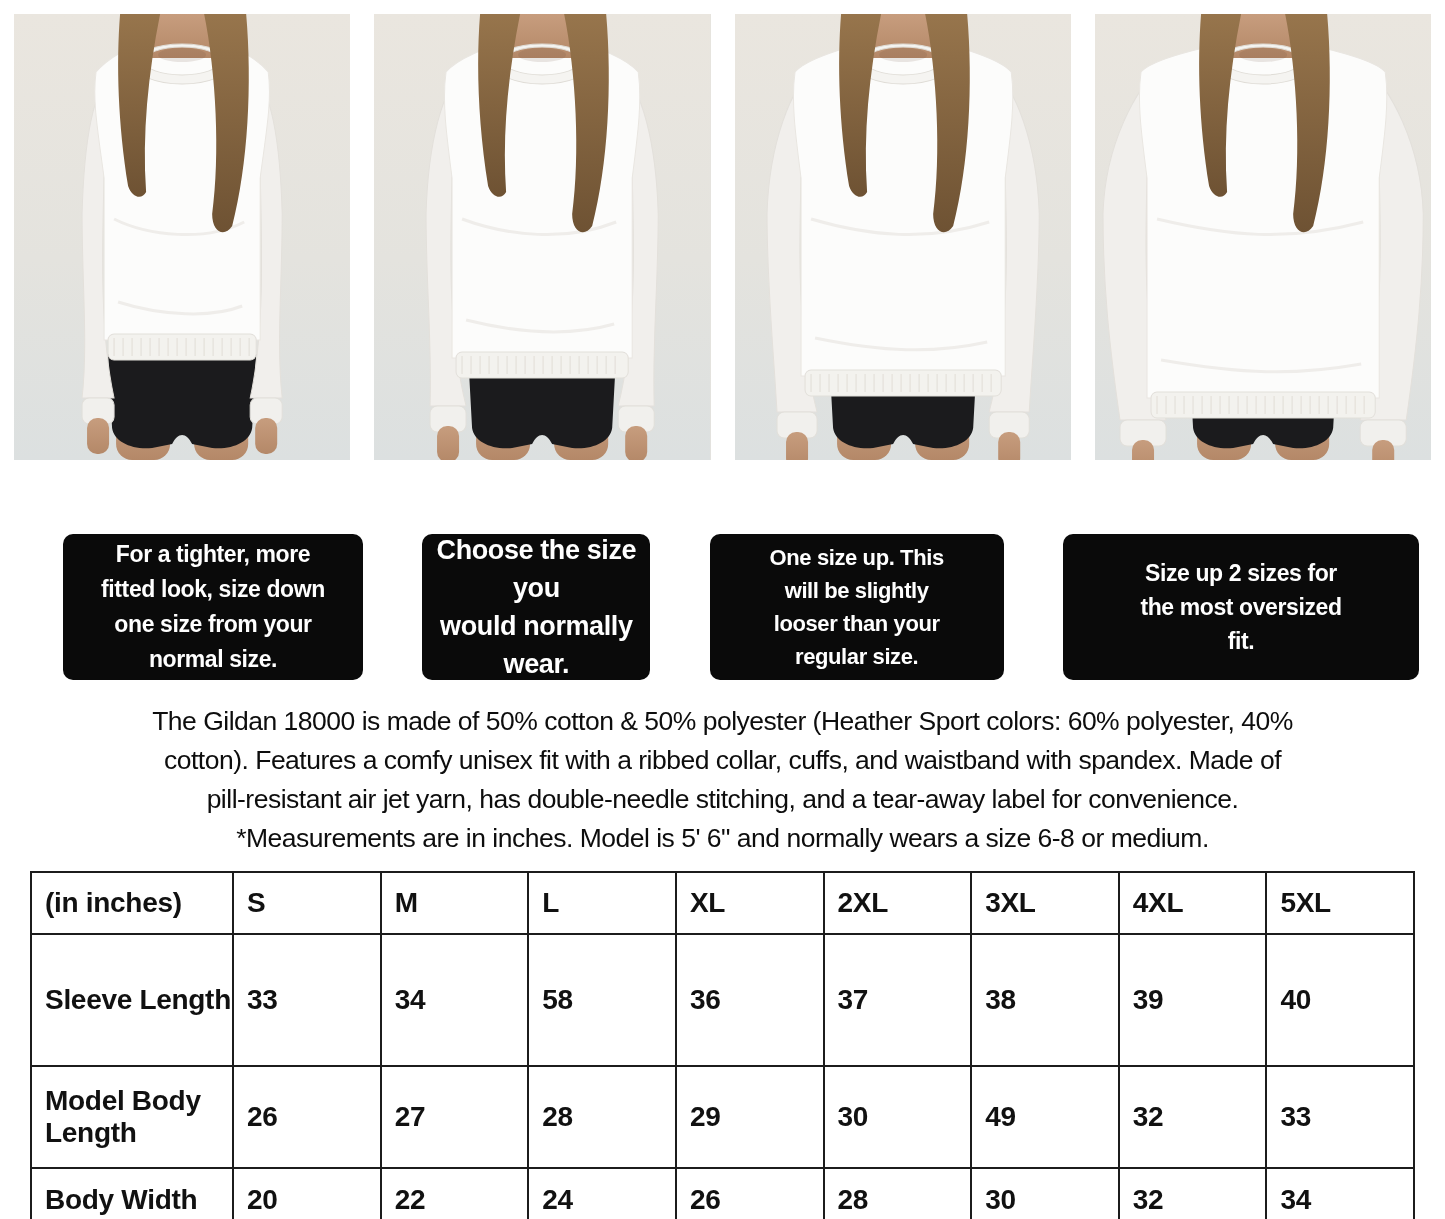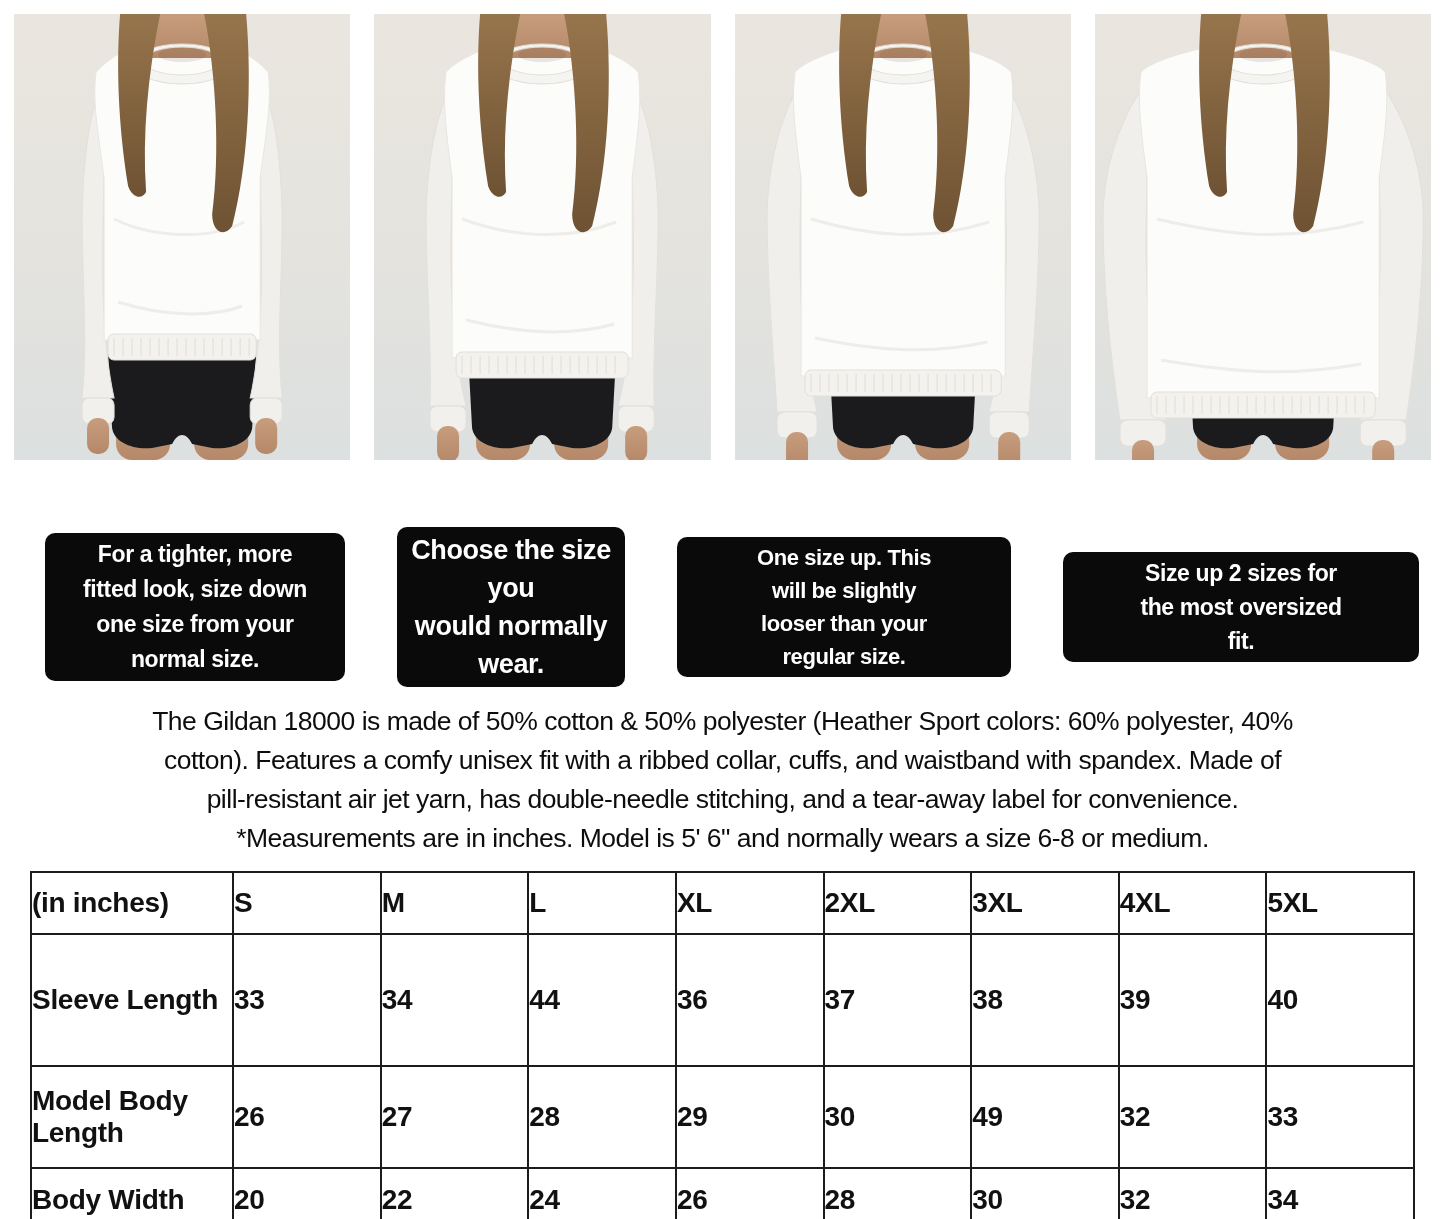--- a/index.html
+++ b/index.html
@@ -9,48 +9,47 @@
     font-family:"Liberation Sans",sans-serif;color:#111;
   }
   
   .photos-row{display:flex;gap:24px;padding:14px 14px 0 14px;height:460px}
   .photo{flex:1;height:446px;overflow:hidden;background:#e5e3de}
   .photo svg{display:block;width:100%;height:100%}
   
   .notes-row{
     margin-top:74px;height:146px;
     display:flex;justify-content:space-between;
-    padding:0 26px 0 45px;
-    align-items:center;
+    padding:0 26px 0 63px;
   }
   .note{
     background:var(--note-bg,#0a0a0a);color:#fff;border-radius:10px;
     font-weight:bold;text-align:center;letter-spacing:-0.4px;
     display:flex;align-items:center;justify-content:center;
     white-space:pre-line;padding:4px 8px;
   }
   .note-0{width:300px;font-size:23px;line-height:35px}
   .note-1{width:228px;font-size:27px;line-height:38px}
-  .note-2{width:334px;font-size:22px;line-height:33px}
+  .note-2{width:294px;font-size:22px;line-height:33px}
   .note-3{width:356px;font-size:23px;line-height:34px}
   
   .description{
     margin-top:22px;text-align:center;font-weight:normal;
     font-size:26.5px;line-height:39px;letter-spacing:-0.5px;
     white-space:pre-line;color:#0d0d0d;
   }
   
   table.size-chart{
     margin:13px 0 0 30px;width:1385px;
     border-collapse:collapse;table-layout:fixed;
     font-weight:bold;font-size:28px;color:#111;
   }
   table.size-chart th,table.size-chart td{
     border:2px solid #1c1c1c;text-align:left;vertical-align:middle;
-    font-weight:bold;letter-spacing:-0.3px;margin-top:36px;
+    padding-left:13px;font-weight:bold;letter-spacing:-0.3px;margin-top:36px;
   }
   tr.hrow{height:62px}
   tr.r0{height:132px}
   tr.r1{height:102px}
   tr.r2{height:63px}
   col.c0{width:202px}
 </style>
 </head>
 <body style="--note-bg: #0a0a0a;">
 
@@ -397,21 +396,21 @@
           <th>XL</th>
           <th>2XL</th>
           <th>3XL</th>
           <th>4XL</th>
           <th>5XL</th>
         </tr>
         <tr class="r0">
           <th>Sleeve Length</th>
           <td>33</td>
           <td>34</td>
-          <td>44</td>
+          <td>58</td>
           <td>36</td>
           <td>37</td>
           <td>38</td>
           <td>39</td>
           <td>40</td>
         </tr>
         <tr class="r1">
           <th>Model Body Length</th>
           <td>26</td>
           <td>27</td>

